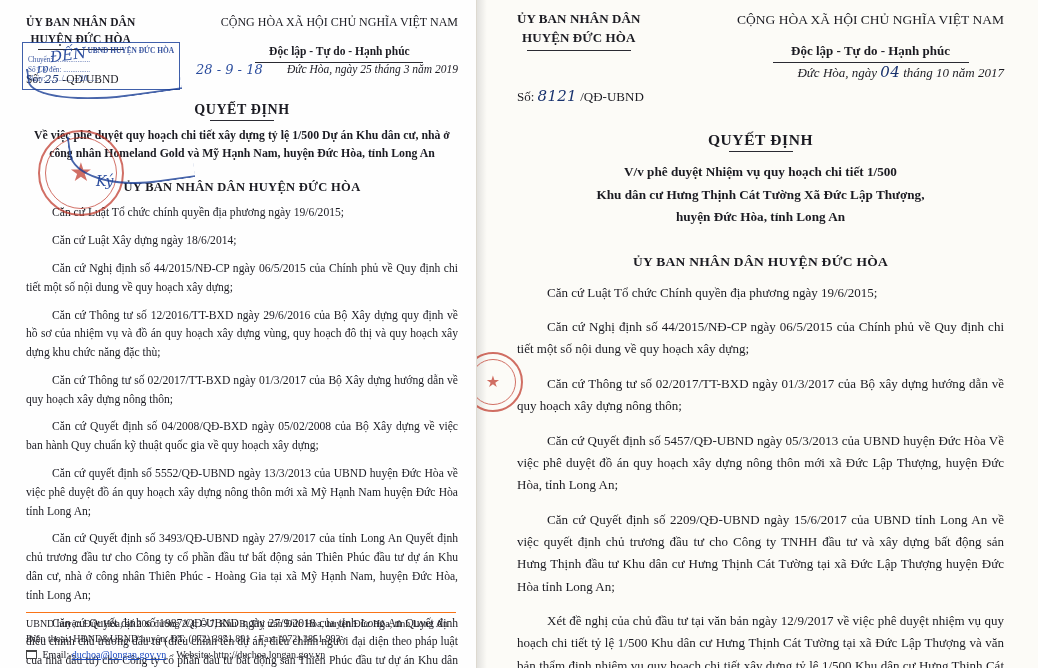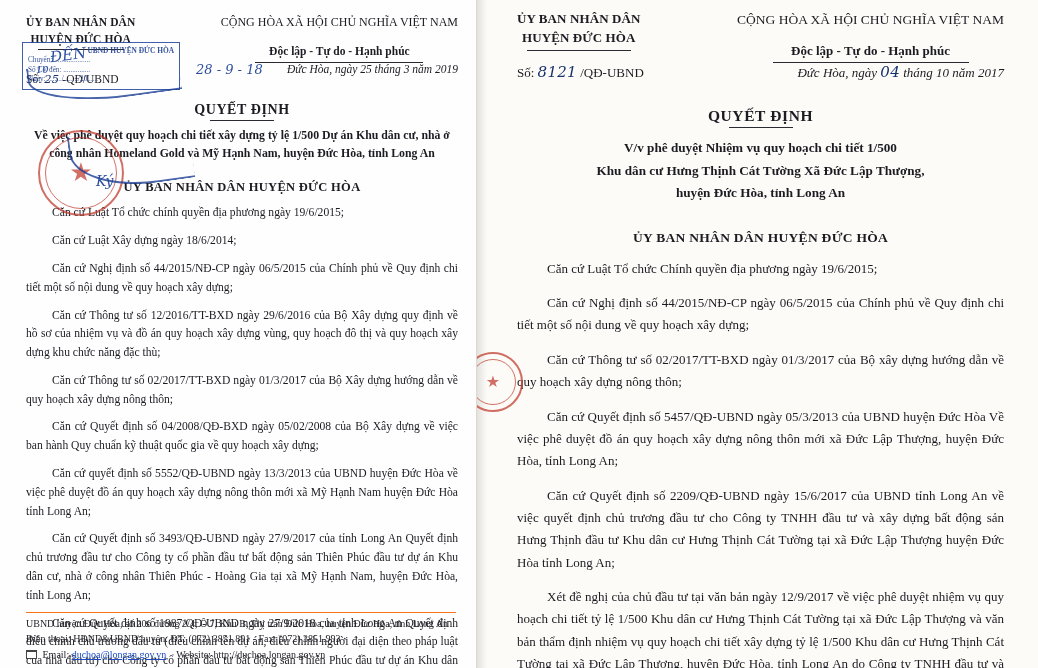--- a/index.html
+++ b/index.html
@@ -79,21 +79,21 @@
   .rule.short { width: 86px; }
   .rule.long { width: 168px; }
   .doc-right .rule.short { width: 104px; }
   .doc-right .rule.long { width: 196px; }
 
   .sohieu {
     font-size: 11.5px;
     margin-top: 9px;
     min-height: 16px;
   }
-  .doc-right .sohieu { font-size: 13px; margin-top: 0; }
+  .doc-right .sohieu { font-size: 13px; margin-top: 24px; }
   .handwrite {
     font-family: "DejaVu Serif", serif;
     font-style: italic;
     color: #18326e;
     letter-spacing: .3px;
   }
   .place-date {
     font-style: italic;
     font-size: 11.5px;
     text-align: right;

